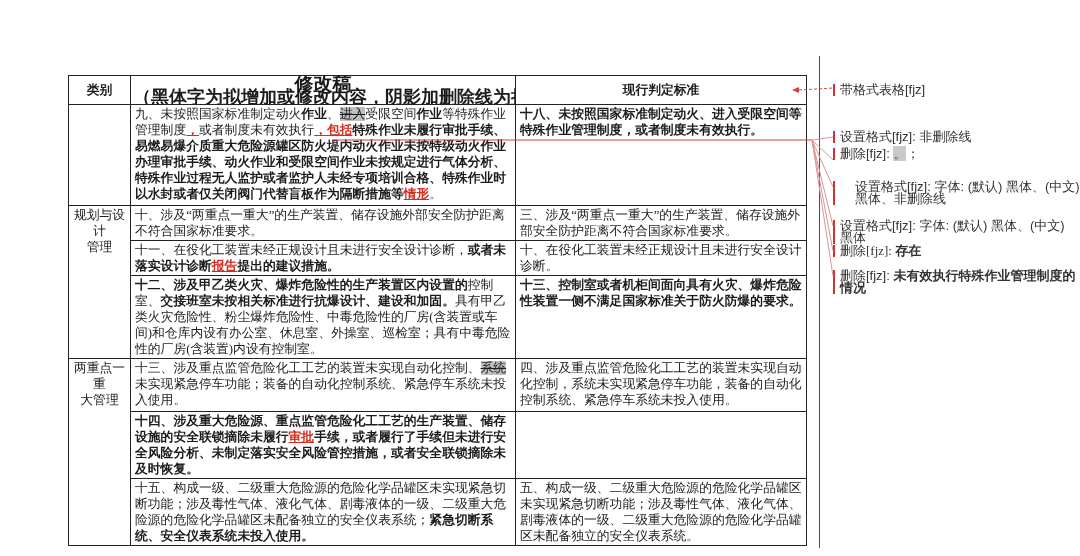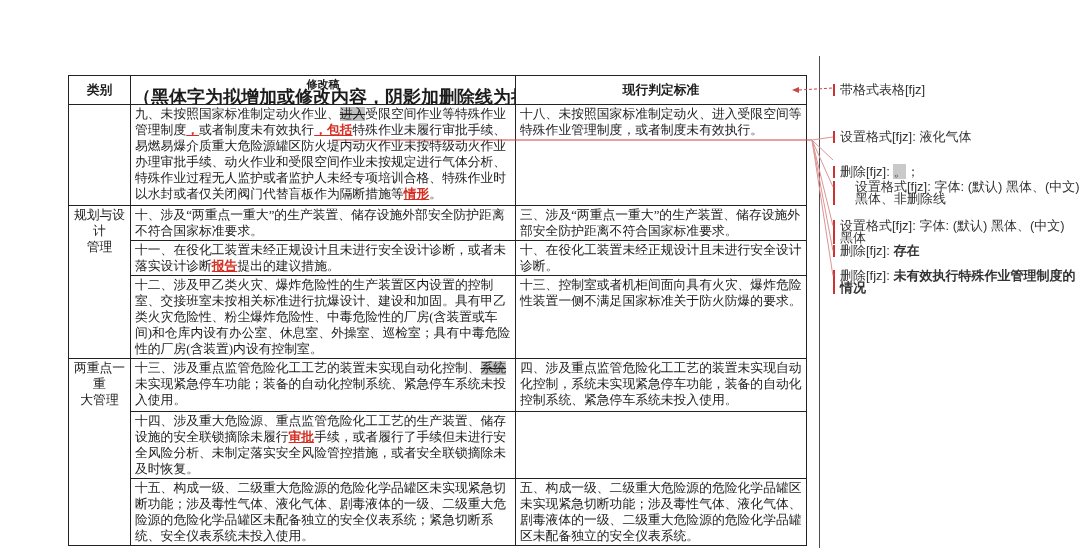--- a/index.html
+++ b/index.html
@@ -5,31 +5,31 @@
   html,body{margin:0;padding:0;background:#ffffff;}
   .page{position:relative;width:1080px;height:556px;background:#ffffff;overflow:hidden;
         font-family:"Liberation Serif","DejaVu Serif",serif;color:#1c1c1c;border-radius:25px;}
 
   
   table.doc{position:absolute;left:68px;top:75px;border-collapse:collapse;table-layout:fixed;
             width:738px;}
   table.doc th, table.doc td{border:1px solid #222;vertical-align:top;overflow:hidden;
             padding:1px 4px;font-size:12.8px;line-height:16px;}
   table.doc th{vertical-align:middle;text-align:center;padding:0 2px;}
-  .h-title{font-weight:bold;font-size:11px;line-height:14px;}
+  .h-title{font-weight:bold;font-size:19px;line-height:14px;}
   .h-note{font-size:18px;line-height:13px;white-space:nowrap;}
   .th-plain{font-weight:bold;font-size:13px;}
   td.cat{vertical-align:middle;text-align:center;font-size:12.6px;line-height:17px;
          white-space:pre-line;padding:0 1px;}
-  td.vmid{vertical-align:middle;}
+  td.vmid{vertical-align:middle;font-weight:bold;}
   td.tight{line-height:15.5px;}
 
   
   .seg-n{font-family:"Liberation Serif","DejaVu Serif",serif;}
-  .seg-b{font-family:"Liberation Sans","DejaVu Sans",sans-serif;font-weight:normal;text-align:center;}
+  .seg-b{font-family:"Liberation Sans","DejaVu Sans",sans-serif;font-weight:bold;text-align:center;}
   .seg-ins{color:#d62d20;text-decoration:underline;text-decoration-color:#d62d20;font-weight:bold;
            font-family:"Liberation Sans","DejaVu Sans",sans-serif;}
   .seg-del{background:#c0c0c0;text-decoration:line-through;}
 
   
   .markup-sep{position:absolute;left:819px;top:56px;width:1px;height:492px;background:#4d4d4d;}
   .comment{position:absolute;left:833px;width:236px;border-left:2px solid #cc3333;
            padding-left:5px;font-family:"Liberation Sans","DejaVu Sans",sans-serif;
            font-size:13px;line-height:12px;color:#333;}
   .comment .c-label{color:#333;}
@@ -92,25 +92,25 @@
           <td><span class="seg-n">十五、构成一级、二级重大危险源的危险化学品罐区未实现紧急切断功能；涉及毒性气体、液化气体、剧毒液体的一级、二级重大危险源的危险化学品罐区未配备独立的安全仪表系统；</span><span class="seg-b">紧急切断系统、安全仪表系统未投入使用。</span></td>
           <td><span class="seg-n">五、构成一级、二级重大危险源的危险化学品罐区未实现紧急切断功能；涉及毒性气体、液化气体、剧毒液体的一级、二级重大危险源的危险化学品罐区未配备独立的安全仪表系统。</span></td>
         </tr>
       </tbody>
   </table>
 
   <div class="markup-sep"></div>
 
   <div id="comments">
       <div class="comment" style="top: 84px;"><span class="c-label">带格式表格[fjz]</span></div>
-      <div class="comment" style="top: 131px;"><span class="c-label">设置格式[fjz]:</span><span> 液化气体</span></div>
-      <div class="comment" style="top: 166px;"><span class="c-label">删除[fjz]:</span><span> </span><span class="c-shade">。</span><span>；</span></div>
+      <div class="comment" style="top: 131px;"><span class="c-label">设置格式[fjz]:</span><span> 非删除线</span></div>
+      <div class="comment" style="top: 148px;"><span class="c-label">删除[fjz]:</span><span> </span><span class="c-shade">。</span><span>；</span></div>
       <div class="comment" style="top: 181px; padding-left: 20px;"><span class="c-label">设置格式[fjz]:</span><span> 字体: (默认) 黑体、(中文) 黑体、非删除线</span></div>
       <div class="comment" style="top: 220px;"><span class="c-label">设置格式[fjz]:</span><span> 字体: (默认) 黑体、(中文) 黑体</span></div>
-      <div class="comment" style="top: 245px;"><span class="c-label">删除[fjz]:</span><span> </span><span class="c-b">存在</span></div>
+      <div class="comment" style="top: 245px; font-family: Liberation Serif, serif;"><span class="c-label">删除[fjz]:</span><span> </span><span class="c-b">存在</span></div>
       <div class="comment" style="top: 270px;"><span class="c-label">删除[fjz]:</span><span> </span><span class="c-b">未有效执行特殊作业管理制度的情况</span></div>
     </div>
 
   <svg class="overlay" id="callout-svg" width="1080" height="556">
       <line x1="799" y1="90" x2="833" y2="88" stroke="#cc4444" stroke-width="1" stroke-dasharray="3,2"></line>
       <polygon points="792,90 799,87 799,93" fill="#cc4444"></polygon>
       <line x1="332" y1="140" x2="812" y2="140" stroke="#cc4444" stroke-width="1.2"></line>
       <line x1="812" y1="140" x2="833" y2="137" stroke="#dd9494" stroke-width="1"></line>
       <line x1="812" y1="140" x2="833" y2="160" stroke="#dd9494" stroke-width="1"></line>
       <line x1="812" y1="140" x2="833" y2="187" stroke="#dd9494" stroke-width="1"></line>

